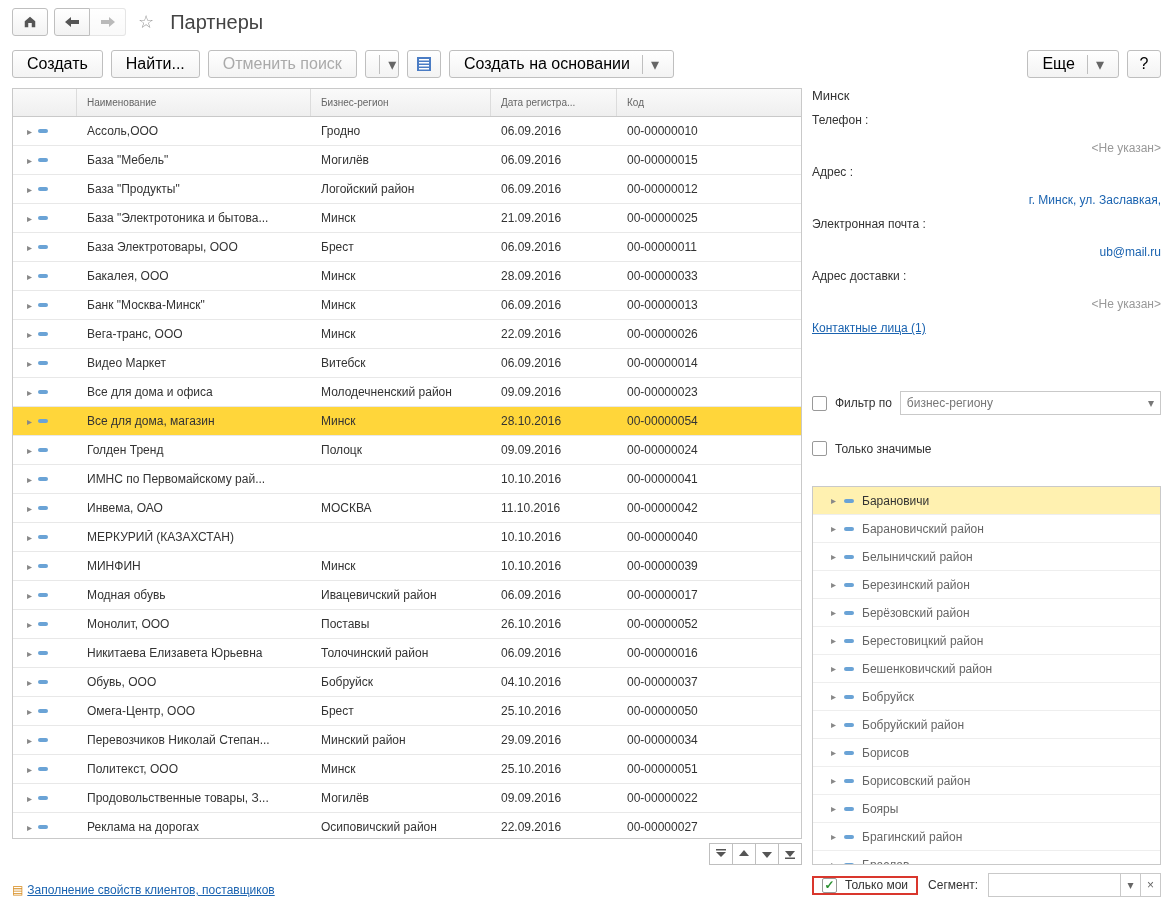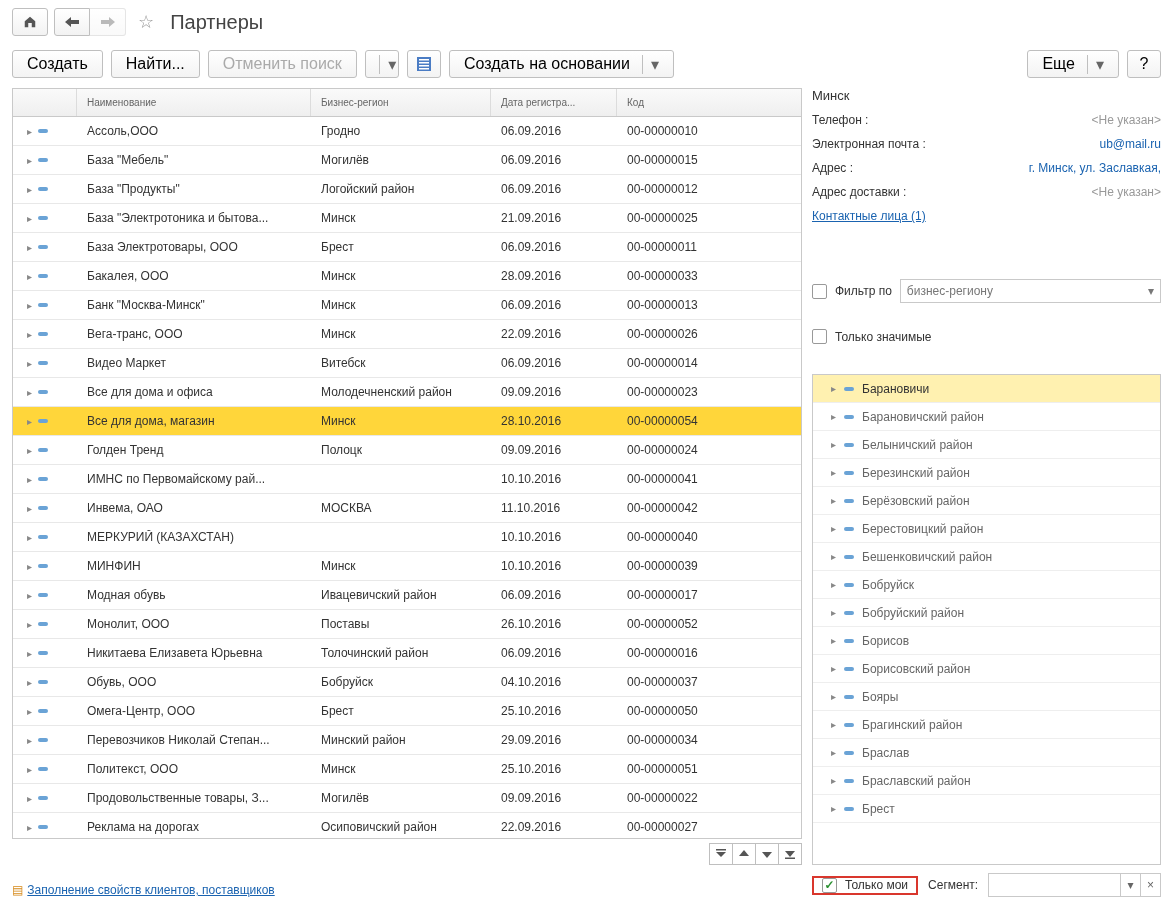--- a/index.html
+++ b/index.html
@@ -51,21 +51,21 @@
 .gn-btn { width: 24px; height: 22px; border: 1px solid #bfbfbf; background: #fff; display: flex; align-items: center; justify-content: center; margin-left: -1px; cursor: pointer; }
 
 .bottom-link { margin-top: 18px; }
 .bottom-link a { color: #1a63b0; text-decoration: underline; font-size: 12px; }
 .doc-icon { color: #d68a1a; margin-right: 4px; }
 
 
 .info-title { font-size: 13px; margin-bottom: 10px; color: #333; }
 .info-row { display: flex; margin-bottom: 10px; }
 .info-label { color: #333; flex: 1; }
-.info-val { text-align: right; }
+.info-val { text-align: right; margin-top: 28px; }
 .info-val.link { color: #1a63b0; cursor: pointer; }
 .info-val.muted { color: #999; }
 .link-line { margin-bottom: 6px; }
 .link-line a { color: #1a63b0; text-decoration: underline; }
 
 .filter-block { margin-top: 50px; }
 .chk-row { display: flex; align-items: center; gap: 8px; margin-bottom: 26px; }
 .chk { width: 15px; height: 15px; border: 1px solid #999; border-radius: 2px; background: #fff; display: inline-flex; align-items: center; justify-content: center; }
 .chk.checked::after { content: "✓"; color: #2a9030; font-weight: bold; font-size: 12px; }
 .sel { border: 1px solid #c9c9c9; height: 24px; padding: 2px 6px; flex: 1; background: #fff; display: flex; align-items: center; justify-content: space-between; color: #777; }
@@ -436,26 +436,26 @@
       </div>
     </div>
 
     <div class="right-col">
       <div class="info-title">Минск</div>
       <div class="info-row">
         <span class="info-label">Телефон :</span>
         <span class="info-val muted">&lt;Не указан&gt;</span>
       </div>
       <div class="info-row">
+        <span class="info-label">Адрес :</span>
+        <span class="info-val link">г. Минск, ул. Заславкая,</span>
+      </div>
+      <div class="info-row">
         <span class="info-label">Электронная почта :</span>
         <span class="info-val link">ub@mail.ru</span>
-      </div>
-      <div class="info-row">
-        <span class="info-label">Адрес :</span>
-        <span class="info-val link">г. Минск, ул. Заславкая,</span>
       </div>
       <div class="info-row">
         <span class="info-label">Адрес доставки :</span>
         <span class="info-val muted">&lt;Не указан&gt;</span>
       </div>
       <div class="link-line"><a href="#">Контактные лица (1)</a></div>
 
       <div class="filter-block">
         <div class="chk-row">
           <span class="chk"></span>

